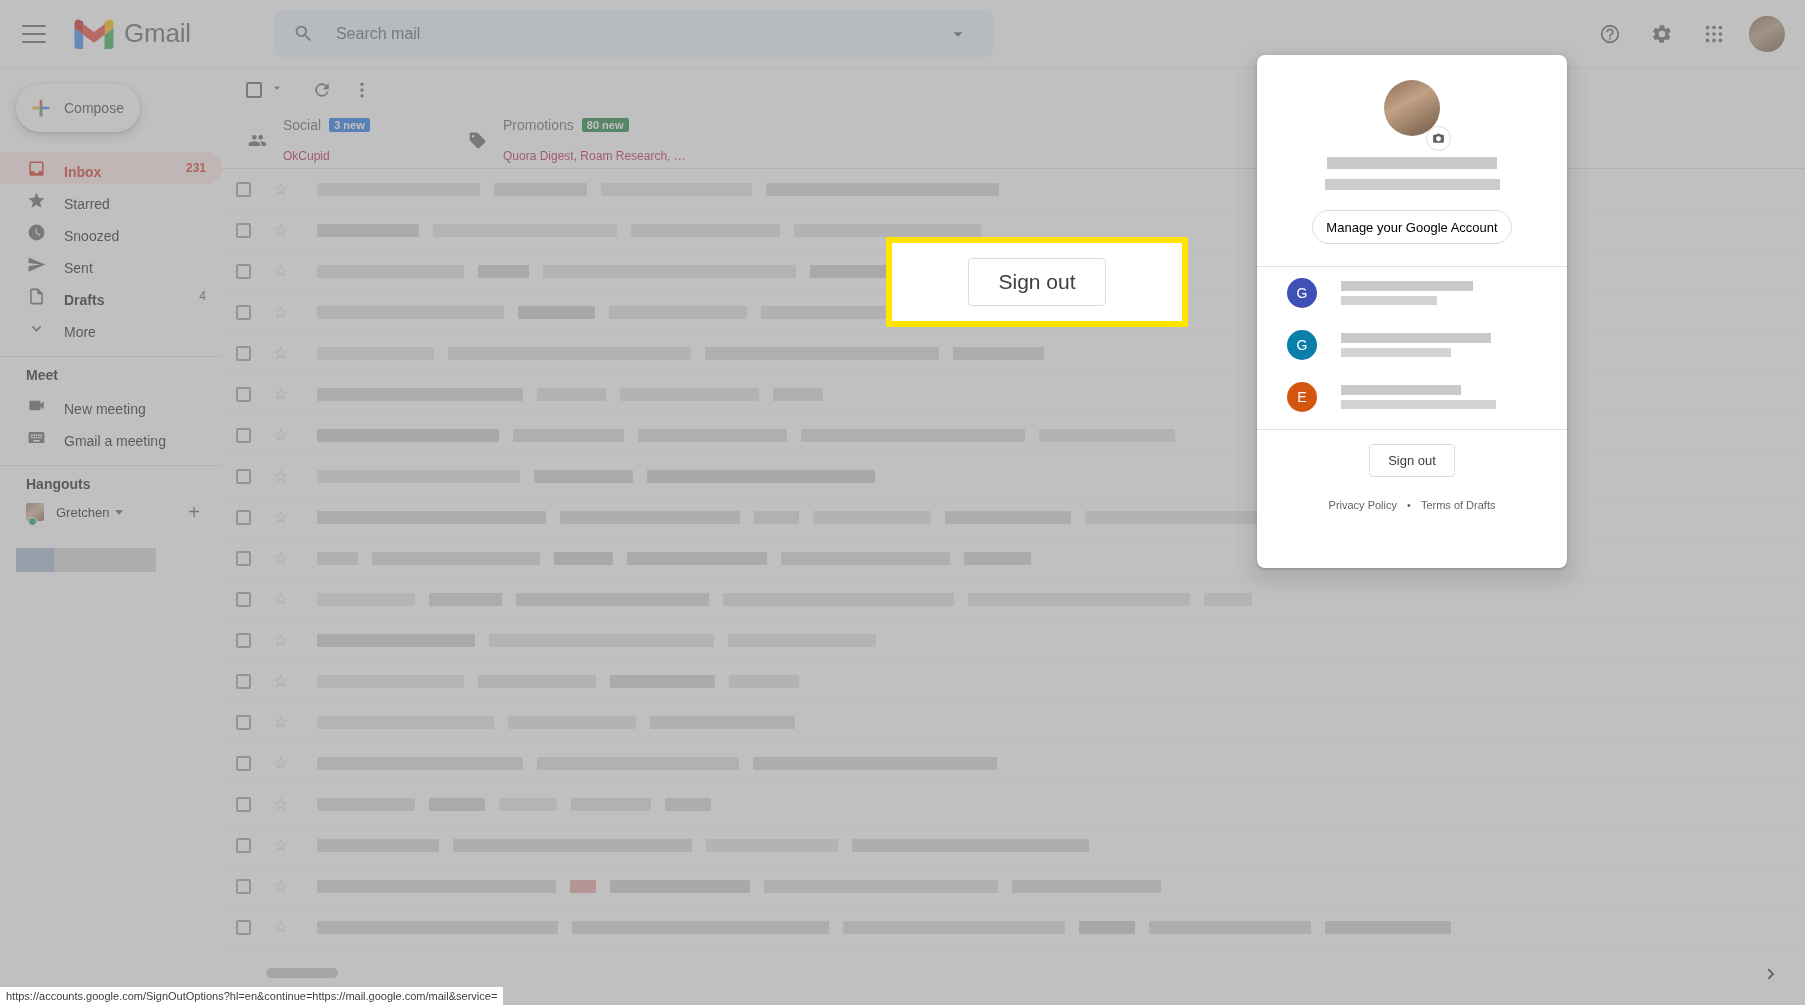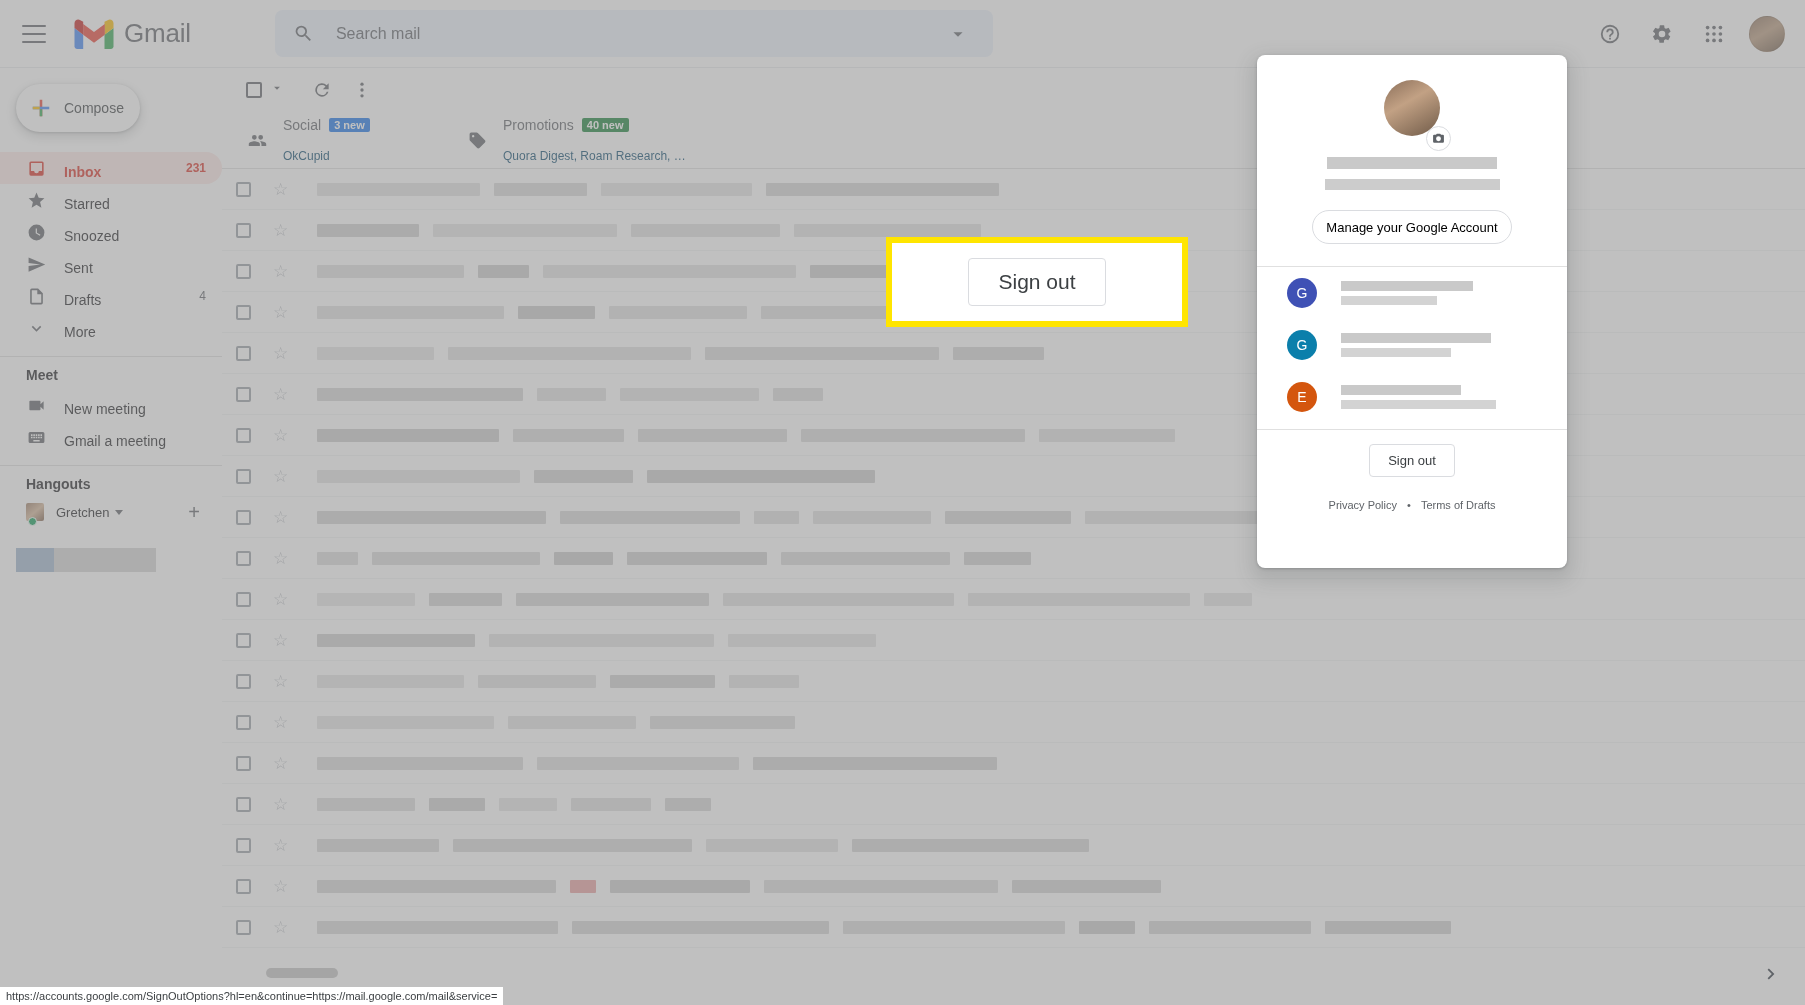--- a/index.html
+++ b/index.html
@@ -56,21 +56,21 @@
   .nav-list { margin-top:20px; }
   .nav-item {
     height:32px; display:flex; align-items:center; padding-left:26px; padding-right:16px;
     border-radius:0 16px 16px 0; font-size:14px; color:#202124; cursor:pointer; box-sizing:border-box;
   }
   .nav-item .ico { width:20px; height:20px; margin-right:18px; display:flex; align-items:center; justify-content:center; flex:0 0 20px; }
   .nav-item .lbl { flex:1; white-space:nowrap; overflow:hidden;margin-top:8px; }
   .nav-item .cnt { font-size:12px; color:#5f6368; }
   .nav-item.active { background:#fce8e6; color:#d93025; font-weight:700; }
   .nav-item.active .cnt { color:#d93025; font-weight:700; }
-  .nav-item.bold .lbl { font-weight:400; }
+  .nav-item.bold .lbl { font-weight:700; }
   .nav-sep { height:1px; background:#e0e0e0; margin:12px 0 4px 0; }
   .section-head { font-size:14px; font-weight:700; color:#202124; padding-left:26px; margin:10px 0 6px 0; }
   .hangout-row { display:flex; align-items:center; padding-left:26px; height:28px; margin-top:4px; }
   .hangout-av { width:18px; height:18px; border-radius:2px; background:linear-gradient(140deg,#9b7b63,#d6b79a 50%,#7e5f4a); position:relative; }
   .hangout-av:after { content:""; position:absolute; width:7px; height:7px; border-radius:50%; background:#0f9d58; left:2px; bottom:-5px; border:1px solid #fff; }
   .hangout-name { font-size:13px; color:#202124; margin-left:12px; }
   .caret-sm { margin-left:6px; border-left:4px solid transparent; border-right:4px solid transparent; border-top:5px solid #5f6368; }
   .hangout-plus { margin-left:auto; margin-right:22px; color:#5f6368; font-size:20px; cursor:pointer; }
   #blurred-chat { margin:22px 0 0 16px; width:140px; height:24px; background:#d4d4d4; }
   #blurred-chat .bc-blue { width:38px; height:24px; background:#9fb6cf; }
@@ -81,21 +81,21 @@
   .tb-sq { width:16px; height:16px; border:2px solid #5f6368; border-radius:2px; box-sizing:border-box; }
   .tb-btn { width:36px; height:36px; display:flex; align-items:center; justify-content:center; border-radius:50%; cursor:pointer; color:#5f6368; }
   
   #tabs { display:flex; height:56px; border-bottom:1px solid #e0e0e0; }
   .tab { display:flex; align-items:center; padding:0 26px; min-width:170px; cursor:pointer; position:relative; box-sizing:border-box; }
   .tab .t-ico { margin-right:16px; display:flex; align-items:center; }
   .tab .t-txt { display:flex; flex-direction:column; justify-content:center; }
   .tab .t-title { font-size:14px; color:#5f6368; display:flex; align-items:center; gap:8px; }
   .tab.active .t-title { color:#d93025; font-weight:700; }
   .tab.active:after { content:""; position:absolute; left:0; right:0; bottom:0; height:3px; background:#d93025; }
-  .tab .t-sub { font-size:12px; color:#0c4a6e; margin-top:16px; white-space:nowrap; max-width:190px; overflow:hidden; text-overflow:ellipsis; }
+  .tab .t-sub { font-size:12px; color:#be185d; margin-top:16px; white-space:nowrap; max-width:190px; overflow:hidden; text-overflow:ellipsis; }
   .badge { font-size:11px; font-weight:700; color:#fff; padding:1px 5px; border-radius:2px; }
   .badge.social { background:#1a73e8; }
   .badge.promo { background:#188038; }
   
   #rows { position:relative; }
   .mrow { height:41px; display:flex; align-items:center; border-bottom:1px solid #f1f3f4; padding-left:14px; box-sizing:border-box; }
   .mrow .cb { width:15px; height:15px; border:2px solid #9aa0a6; border-radius:2px; box-sizing:border-box; flex:0 0 15px; }
   .mrow .st { margin-left:22px; color:#bdc1c6; font-size:17px; flex:0 0 18px; }
   .blurblock { height:13px; background:#c8c8c8; border-radius:1px; }
   .mrow .fields { display:flex; align-items:center; gap:14px; margin-left:26px; flex:1; }
@@ -369,21 +369,21 @@
 
     <div class="tab" style="min-width:260px">
       <span class="t-ico">
         <svg width="19" height="19" viewBox="0 0 24 24" fill="#5f6368">
             <path d="M21.41 11.58l-9-9A2 2 0 0011 2H4a2 2 0 00-2 2v7a2 2 0 00.59 1.42l9 9A2 2 0 0013 22a2 2 0 001.41-.59l7-7A2 2 0 0022 13a2 2 0 00-.59-1.42zM6.5 8A1.5 1.5 0 118 6.5 1.5 1.5 0 016.5 8z"></path>
           </svg>
       </span>
       <span class="t-txt">
         <span class="t-title">
           <span>Promotions</span>
-          <span class="badge promo">40 new</span>
+          <span class="badge promo">80 new</span>
         </span>
         <span class="t-sub">Quora Digest, Roam Research, …</span>
       </span>
     </div>
   </div>
 
   <div id="rows">
       <div class="mrow">
         <span class="cb"></span>
         <span class="st">☆</span>

